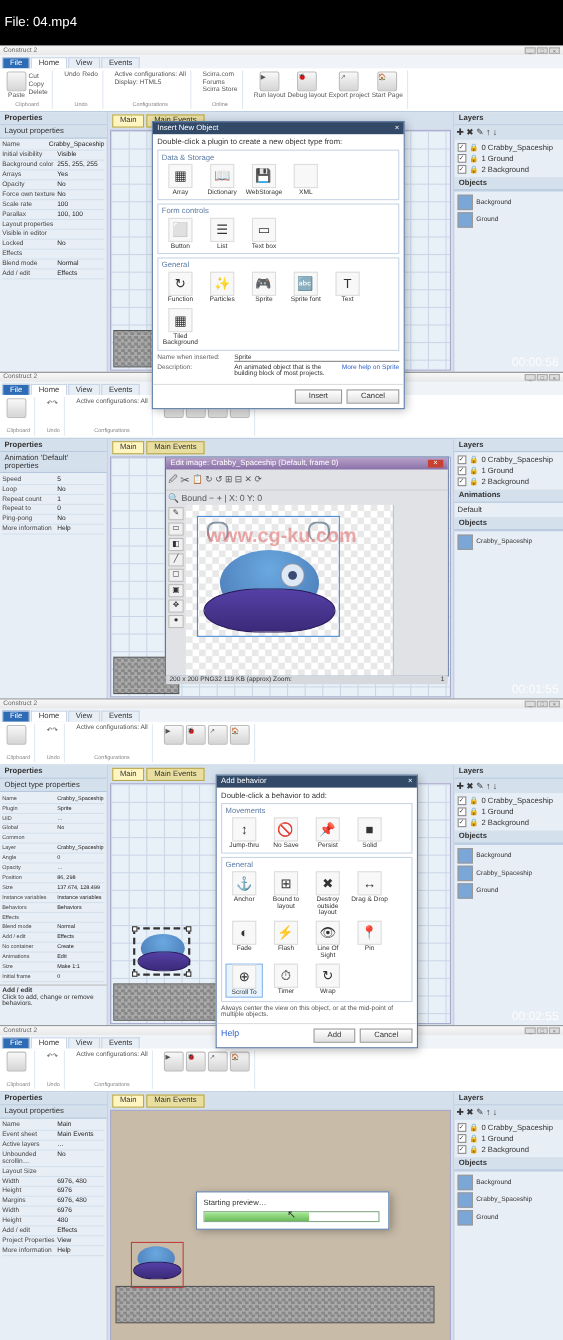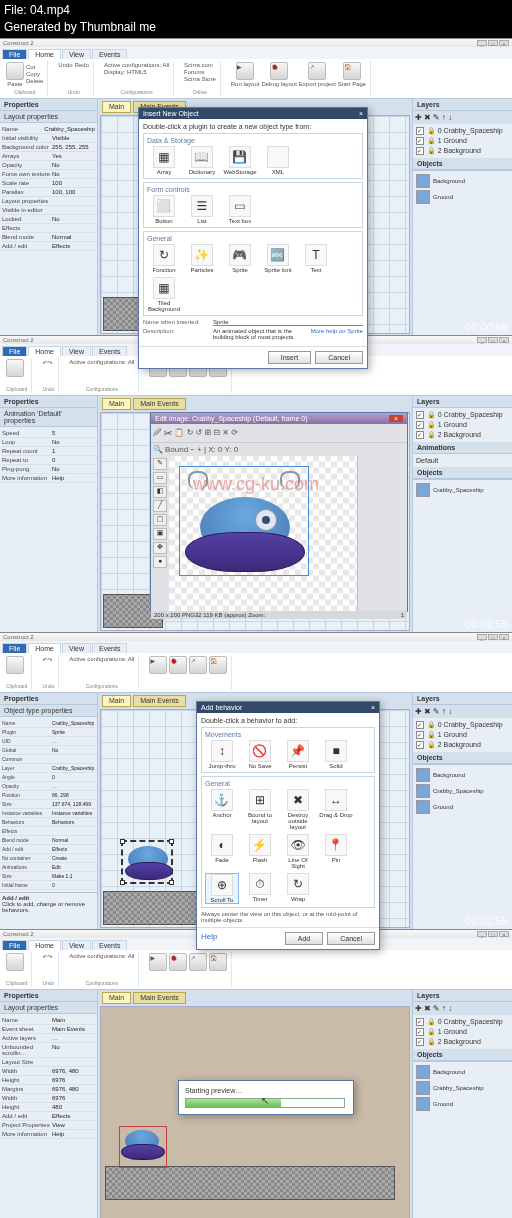--- a/index.html
+++ b/index.html
@@ -1,17 +1,17 @@
 <!DOCTYPE html>
 <html><head>
 <meta charset="utf-8">
 <style>
 *{margin:0;padding:0;box-sizing:border-box;font-family:"Segoe UI",Tahoma,sans-serif}
 body{width:512px;background:#000;font-size:8px;color:#333}
-.info-header{background:#000;color:#fff;font-family:Arial,sans-serif;font-size:12px;padding:2px 4px;line-height:1.4}
+.info-header{background:#000;color:#fff;font-family:Arial,sans-serif;font-size:12px;padding:12px 4px;line-height:1.4}
 .shot{background:#dce6f0;position:relative;height:297px;border-top:1px solid #888}
 .titlebar{background:linear-gradient(#f8f8f8,#e8e8e8);height:8px;display:flex;align-items:center;justify-content:space-between;padding:0 3px;font-size:6px;color:#666}
 .win-ctrl{display:flex;gap:1px}
 .wc{width:10px;height:6px;background:#ddd;border:1px solid #aaa;font-size:5px;text-align:center}
 .ribbon-tabs{background:#f0f4f8;height:12px;display:flex;align-items:flex-end;gap:1px;padding:0 2px;font-size:7px}
 .rtab{padding:1px 6px;background:#e8eef5;border:1px solid #c8d5e5;border-bottom:none}
 .rtab.file{background:#2d6bb5;color:#fff}
 .rtab.active{background:#fff}
 .ribbon{background:#fff;border-bottom:1px solid #b5c8de;height:40px;display:flex;padding:2px;gap:6px}
 .rgroup{display:flex;flex-direction:column;justify-content:space-between;padding:1px 4px;border-right:1px solid #e0e8f0;font-size:6px;color:#555}
@@ -71,34 +71,33 @@
 .ed-tool{width:14px;height:12px;border:1px solid #bbb;background:#f0f0f0;font-size:7px;text-align:center;cursor:pointer}
 .ed-canvas{flex:1;background:repeating-conic-gradient(#fff 0 25%,#e8e8e8 0 50%) 0/12px 12px;position:relative}
 .alien{position:absolute;left:10px;top:10px;width:130px;height:110px;border:1px solid #4a8ed8}
 .alien-body{position:absolute;left:20px;top:30px;width:90px;height:60px;background:radial-gradient(circle at 50% 30%,#6aa8e0,#4a7ab5);border-radius:50%}
 .alien-eye{position:absolute;left:55px;top:12px;width:22px;height:22px;background:#dde8f5;border-radius:50%;border:1px solid #5568}
 .alien-pup{position:absolute;left:6px;top:6px;width:8px;height:8px;background:#3b4b75;border-radius:50%}
 .saucer{position:absolute;left:5px;top:65px;width:120px;height:40px;background:linear-gradient(#5540a5,#3b2a7a);border-radius:50%/60%;border:1px solid #2a1a5a}
 .antenna{position:absolute;width:20px;height:18px;border:2px solid #8895a5;border-radius:40%;border-bottom:none}
 .ed-status{background:#d5d8dc;font-size:6px;padding:1px 3px;display:flex;justify-content:space-between}
 .ed-side{width:50px;background:#e0e2e6;border-left:1px solid #bbb;padding:2px}
-.watermark{position:absolute;left:50%;top:50%;transform:translate(-50%,-50%);font-size:18px;color:rgba(220,100,100,0.55);font-weight:normal;z-index:20;pointer-events:none}
+.watermark{position:absolute;left:50%;top:50%;transform:translate(-50%,-50%);font-size:18px;color:rgba(220,100,100,0.55);font-weight:bold;z-index:20;pointer-events:none}
 .ts{position:absolute;right:4px;bottom:2px;color:#fff;font-size:11px;opacity:0.85}
 
 .beh-sel{border:1px solid #8ab8e8;background:#e8f4ff}
 
 .progbar{width:160px;height:10px;border:1px solid #8a8;background:#fff;position:relative}
 .progfill{height:100%;width:60%;background:linear-gradient(#a8e898,#6abc5a)}
 </style>
 </head>
 <body>
 
 <div class="info-header">
   <div>File: 04.mp4</div>
-  <div>Generated by Thumbnail me</div>
 </div>
 
 <div class="shot">
   <div class="titlebar">
     <span>Construct 2</span>
     <div class="win-ctrl">
       <div class="wc">_</div>
       <div class="wc">□</div>
       <div class="wc">×</div>
     </div>

